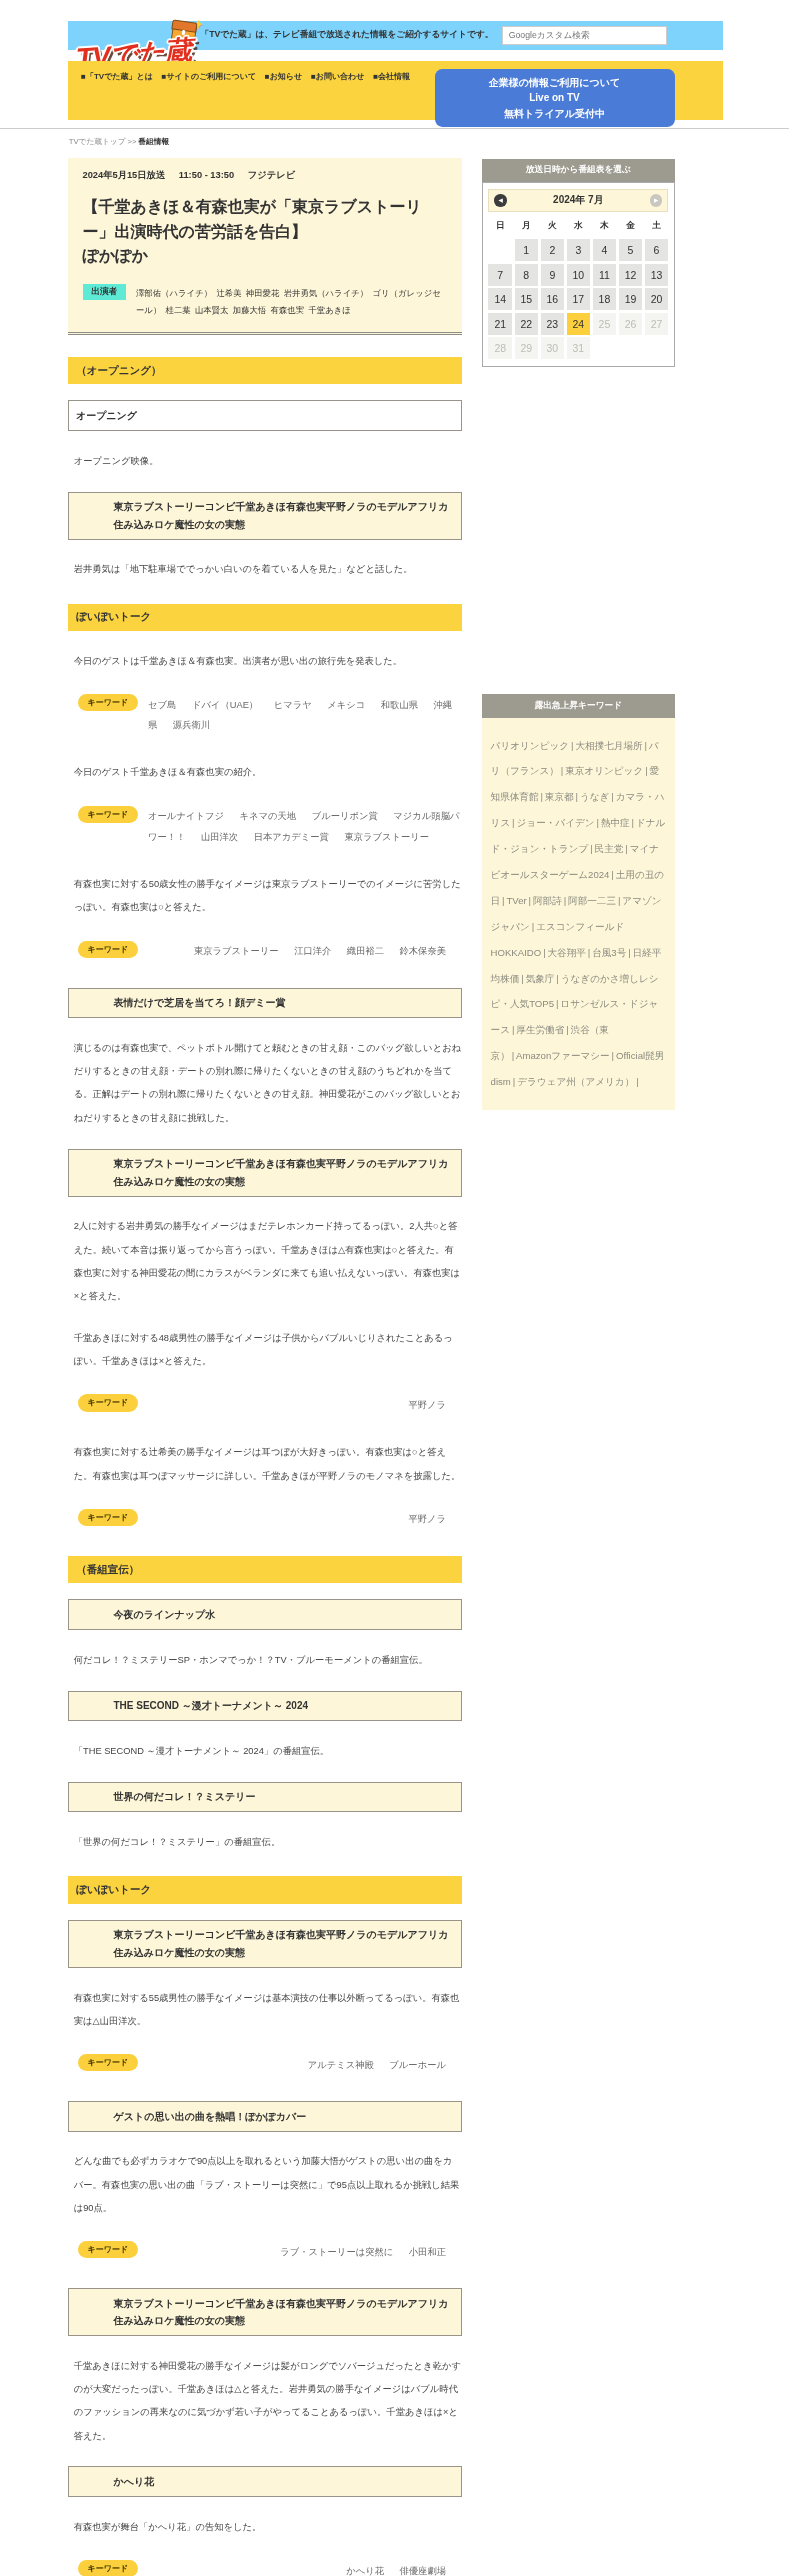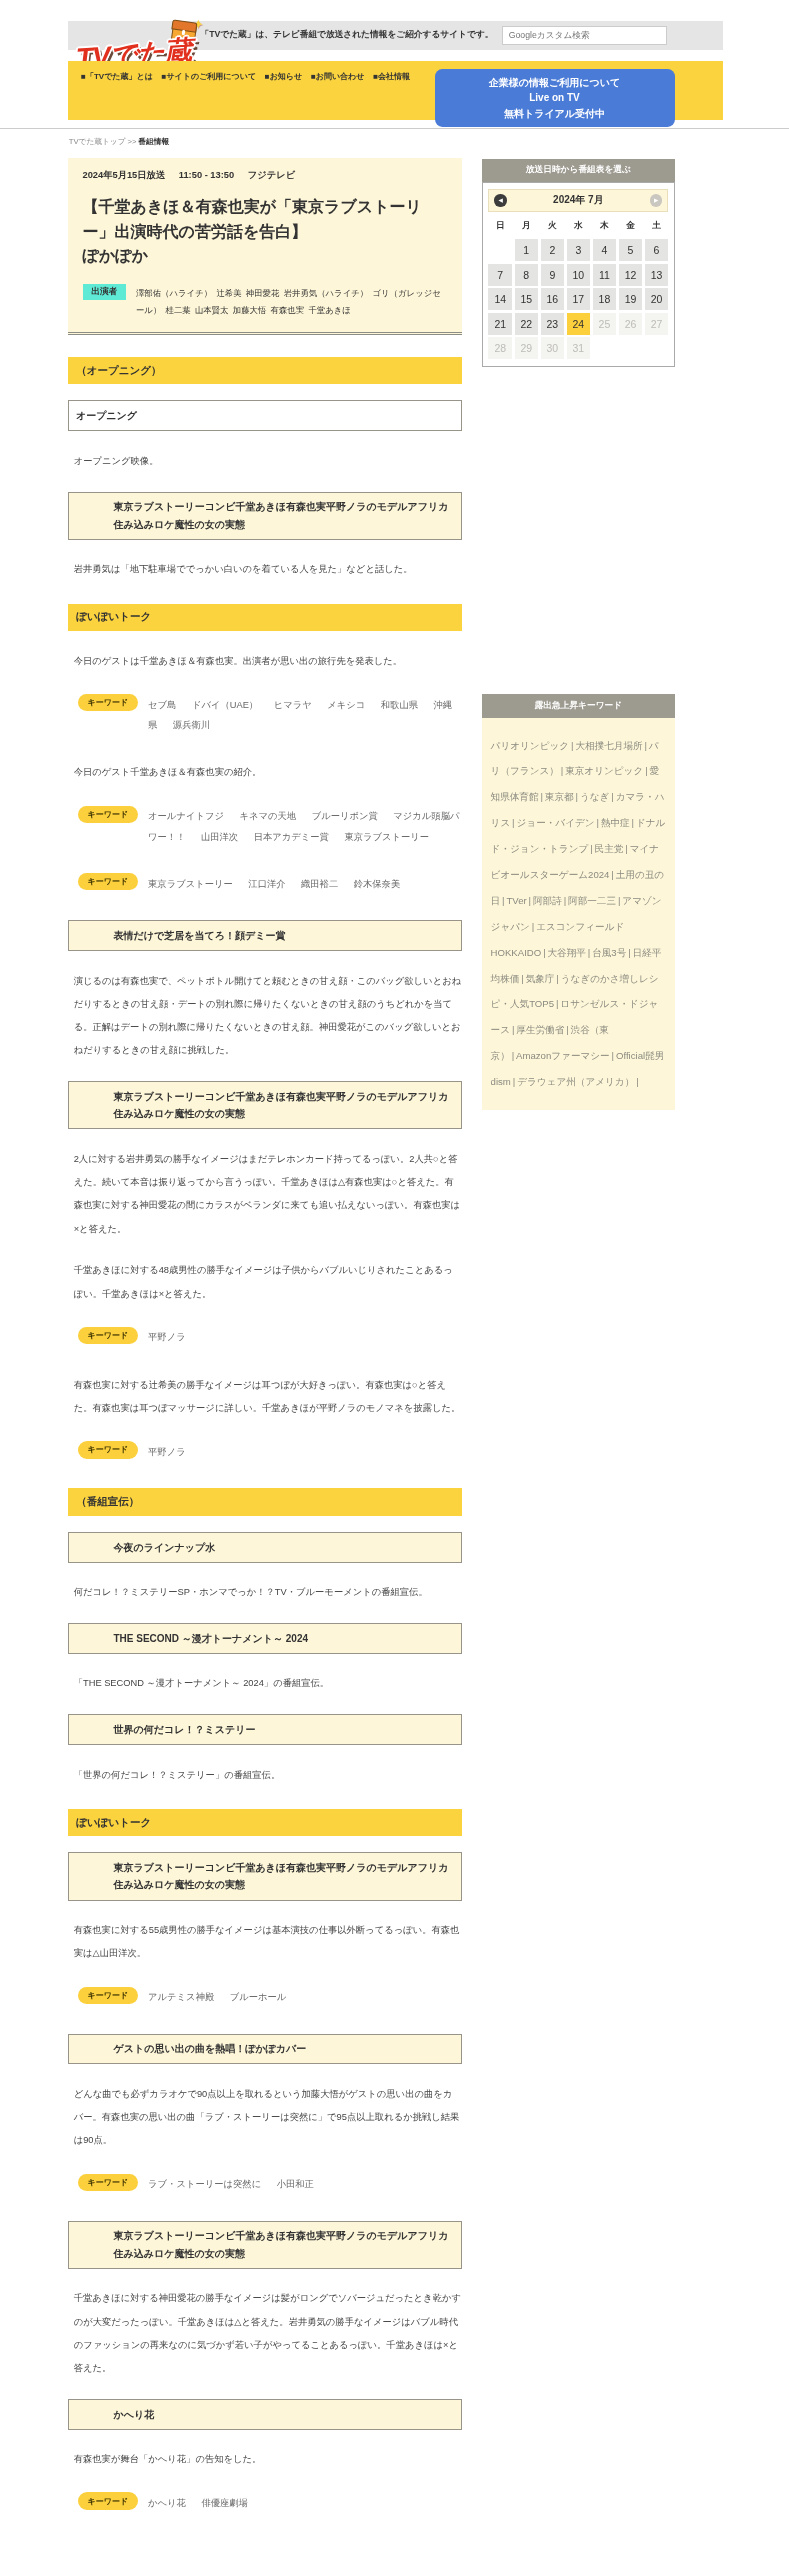--- a/index.html
+++ b/index.html
@@ -1,20 +1,20 @@
 <!DOCTYPE html>
 <html style="font-size:10px"><head>
 <meta charset="utf-8">
 <style>
   * { box-sizing: border-box; }
   body { margin:0; background:#fff; color:#333; font-family:"Liberation Sans","DejaVu Sans",sans-serif; min-width:790px; }
   .page { width:655px; margin:0 auto; position:relative; }
 
   
-  .tagline-bar { margin-top:21px; height:28.5px; background:#e5e5e5; display:flex; align-items:center; }
+  .tagline-bar { margin-top:21px; height:28.5px; background:#7dd3fc; display:flex; align-items:center; }
   .tagline { margin-left:133px; font-size:8.7px; font-weight:bold; color:#333; }
   .search-input { margin-left:8.7px; width:165px; height:19px; border:0.6px solid #ccc; background:#fff; font-size:8.7px; padding:0 5.6px; color:#666; outline:none; }
   .search-magnifier { position:absolute; left:444px; top:53px; cursor:pointer; }
   .logo { position:absolute; left:8.7px; top:1.2px; cursor:pointer; width:124px; height:52px; }
   .logo-text { display:inline-block; font-size:28px; font-weight:bold; font-style:italic; color:#e2301f; letter-spacing:-1.2px; transform:rotate(-4deg); margin-top:13.6px;
     text-shadow:-1.2px -1.2px 0 #fff,1.2px -1.2px 0 #fff,-1.2px 1.2px 0 #fff,1.2px 1.2px 0 #fff,0 -1.9px 0 #fff,0 1.9px 0 #fff,-1.9px 0 0 #fff,1.9px 0 0 #fff,3.1px 3.7px 0 rgba(70,30,10,.8); }
   .logo-chest { position:absolute; right:5px; top:0; width:23.5px; height:21px; background:#f6a832; border:1.9px solid #7d4d15; border-radius:2.5px; transform:rotate(8deg); }
   .logo-chest::before { content:""; position:absolute; left:-1.9px; top:-1.9px; right:-1.9px; height:8px; background:#e2762a; border:1.9px solid #7d4d15; border-radius:2.5px 2.5px 0 0; }
   .logo-chest::after { content:""; position:absolute; left:8.7px; top:7.4px; width:3.7px; height:5px; background:#fff; border-radius:1.2px; }
   .logo-burst { position:absolute; right:-3.7px; top:-6.2px; color:#fbd33e; font-size:13.6px; text-shadow:0.6px 0.6px 0 #c99; }
@@ -43,21 +43,21 @@
   .cast-label { background:#5eead4; font-weight:bold; font-size:8.7px; padding:1.9px 8.7px; margin-right:10px; white-space:nowrap; align-self:flex-start; }
   .cast-names { line-height:1.95; color:#333; padding-top:1.2px; }
   .cast-name { margin-right:4.3px; cursor:pointer; }
 
   
   .section-bar { background:#fbd33e; font-weight:bold; font-size:10.5px; padding:6.8px 8.7px; margin:22px 0 15px; }
   .corner { border:0.6px solid #98948a; font-weight:bold; font-size:10px; padding:5.6px 7.4px; line-height:1.75; margin:16px 0; }
   .corner.white { background:#fff; }
   .corner.cream { background:#fdf6d8;padding-left:45px; }
   .body-p { font-size:9.3px; line-height:2.5; color:#444; margin:18.6px 0; padding-left:6.2px; }
-  .kw-row { display:flex; align-items:flex-start; margin:21px 0 26px; padding-left:10px; }
+  .kw-row { display:flex; align-items:flex-start; margin:21px 0 26px; padding-left:10px;justify-content:space-between; }
   .kw-pill { background:#fcd03c; border-radius:9.3px; font-size:8px; font-weight:bold; padding:3.1px 10px; margin-right:10px; white-space:nowrap; color:#3a3000; }
   .kw-items { font-size:9.3px; color:#666; line-height:2.2; padding-top:0.6px; }
   .kw-item { margin-right:15.5px; cursor:pointer; }
 
   
   .side-head { background:#9d9a90; color:#fff; font-weight:bold; font-size:8.7px; text-align:center; padding:5.6px 0; }
   .calendar { border:0.6px solid #aaa; background:#fff; padding:5.6px 5.6px 7.4px; }
   .cal-title-row { display:flex; align-items:center; background:#fdf6d8; border:0.6px solid #e8e0bc; padding:3.7px 5px; }
   .cal-btn { width:12.4px; height:12.4px; border-radius:50%; border:none; color:#fff; font-size:5.6px; display:flex; align-items:center; justify-content:center; cursor:pointer; padding:0; }
   .cal-prev { background:#3c3c3c; }
@@ -137,20 +137,21 @@
           <p class="body-p">今日のゲストは千堂あきほ＆有森也実。出演者が思い出の旅行先を発表した。</p>
           <div class="kw-row">
             <span class="kw-pill">キーワード</span>
             <span class="kw-items"><span class="kw-item">セブ島</span><span class="kw-item">ドバイ（UAE）</span><span class="kw-item">ヒマラヤ</span><span class="kw-item">メキシコ</span><span class="kw-item">和歌山県</span><span class="kw-item">沖縄県</span><span class="kw-item">源兵衛川</span></span>
           </div>
           <p class="body-p">今日のゲスト千堂あきほ＆有森也実の紹介。</p>
           <div class="kw-row">
             <span class="kw-pill">キーワード</span>
             <span class="kw-items"><span class="kw-item">オールナイトフジ</span><span class="kw-item">キネマの天地</span><span class="kw-item">ブルーリボン賞</span><span class="kw-item">マジカル頭脳パワー！！</span><span class="kw-item">山田洋次</span><span class="kw-item">日本アカデミー賞</span><span class="kw-item">東京ラブストーリー</span></span>
           </div>
+          <p class="body-p">有森也実に対する50歳女性の勝手なイメージは東京ラブストーリーでのイメージに苦労したっぽい。有森也実は○と答えた。</p>
           <div class="kw-row">
             <span class="kw-pill">キーワード</span>
             <span class="kw-items"><span class="kw-item">東京ラブストーリー</span><span class="kw-item">江口洋介</span><span class="kw-item">織田裕二</span><span class="kw-item">鈴木保奈美</span></span>
           </div>
           <div class="corner cream">表情だけで芝居を当てろ！顔デミー賞</div>
           <p class="body-p">演じるのは有森也実で、ペットボトル開けてと頼むときの甘え顔・このバッグ欲しいとおねだりするときの甘え顔・デートの別れ際に帰りたくないときの甘え顔のうちどれかを当てる。正解はデートの別れ際に帰りたくないときの甘え顔。神田愛花がこのバッグ欲しいとおねだりするときの甘え顔に挑戦した。</p>
           <div class="corner cream">東京ラブストーリーコンビ千堂あきほ有森也実平野ノラのモデルアフリカ住み込みロケ魔性の女の実態</div>
           <p class="body-p">2人に対する岩井勇気の勝手なイメージはまだテレホンカード持ってるっぽい。2人共○と答えた。続いて本音は振り返ってから言うっぽい。千堂あきほは△有森也実は○と答えた。有森也実に対する神田愛花の間にカラスがベランダに来ても追い払えないっぽい。有森也実は×と答えた。</p>
           <p class="body-p">千堂あきほに対する48歳男性の勝手なイメージは子供からバブルいじりされたことあるっぽい。千堂あきほは×と答えた。</p>
           <div class="kw-row">

